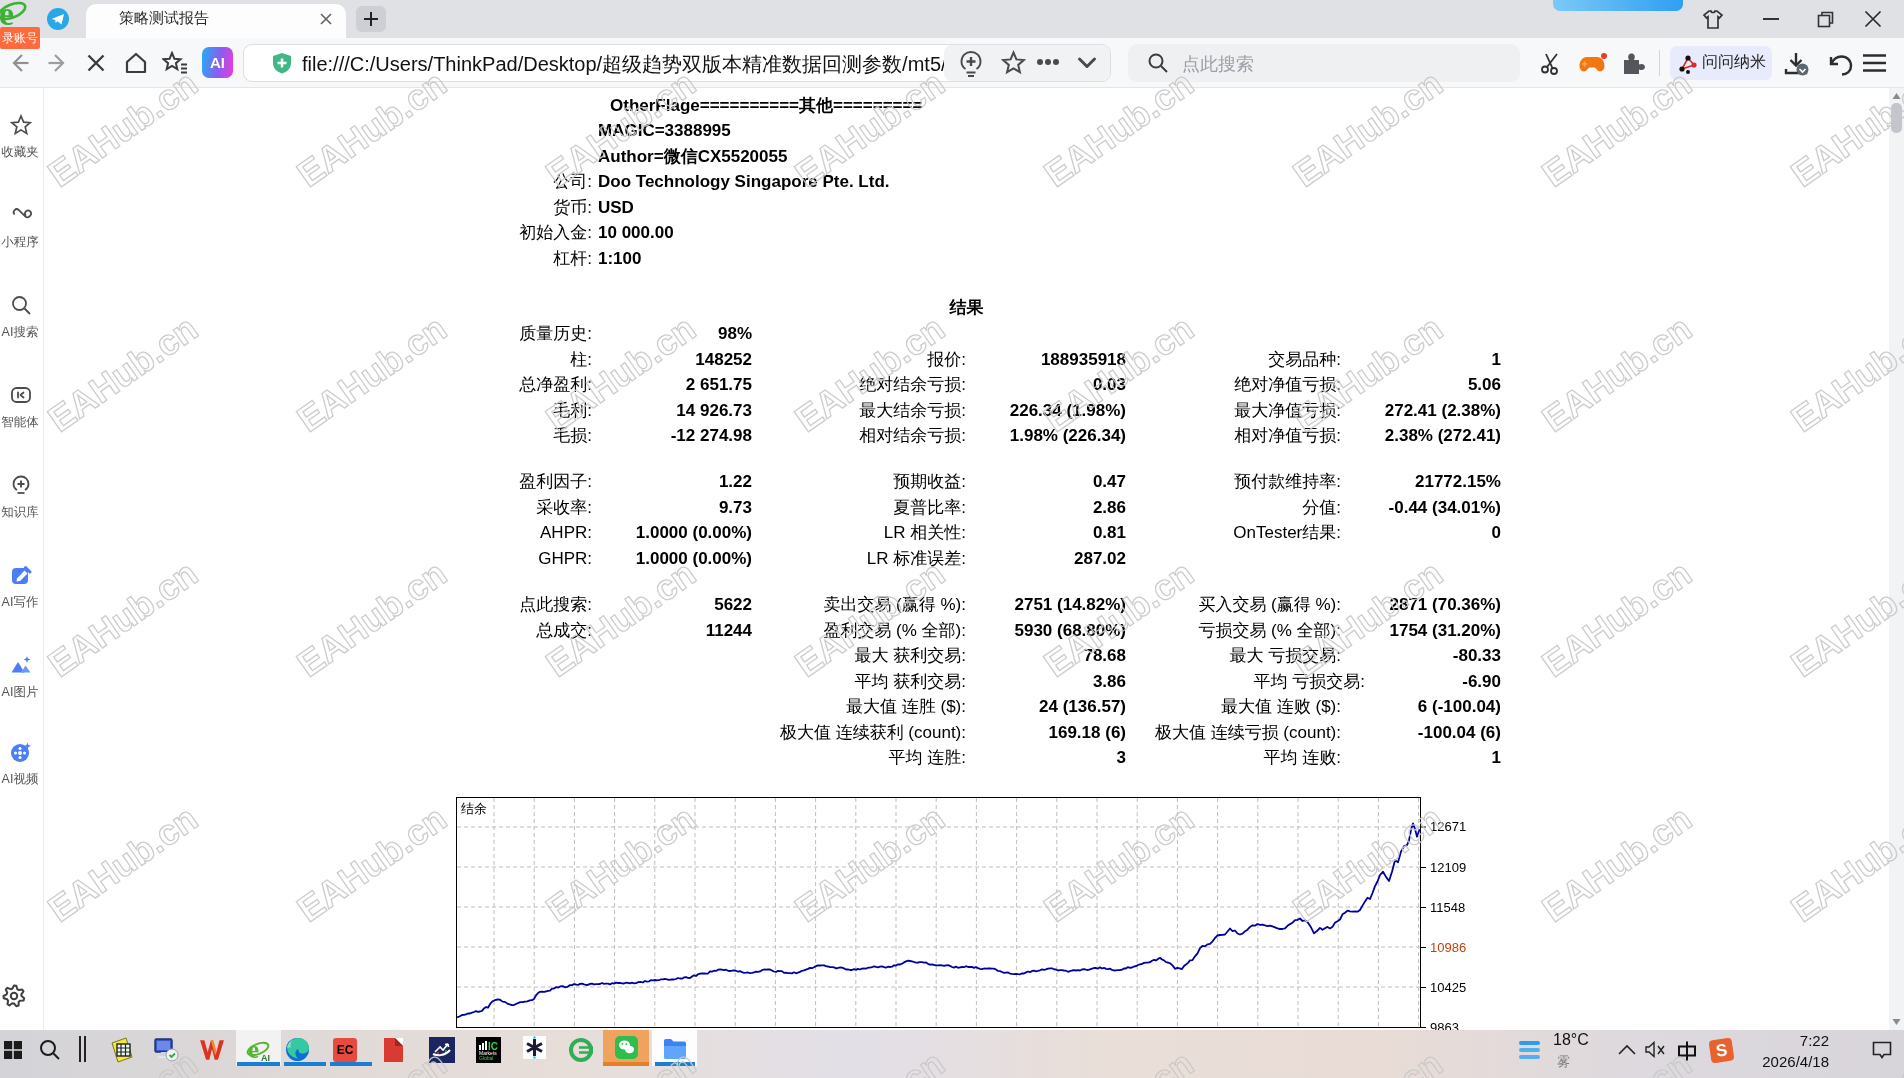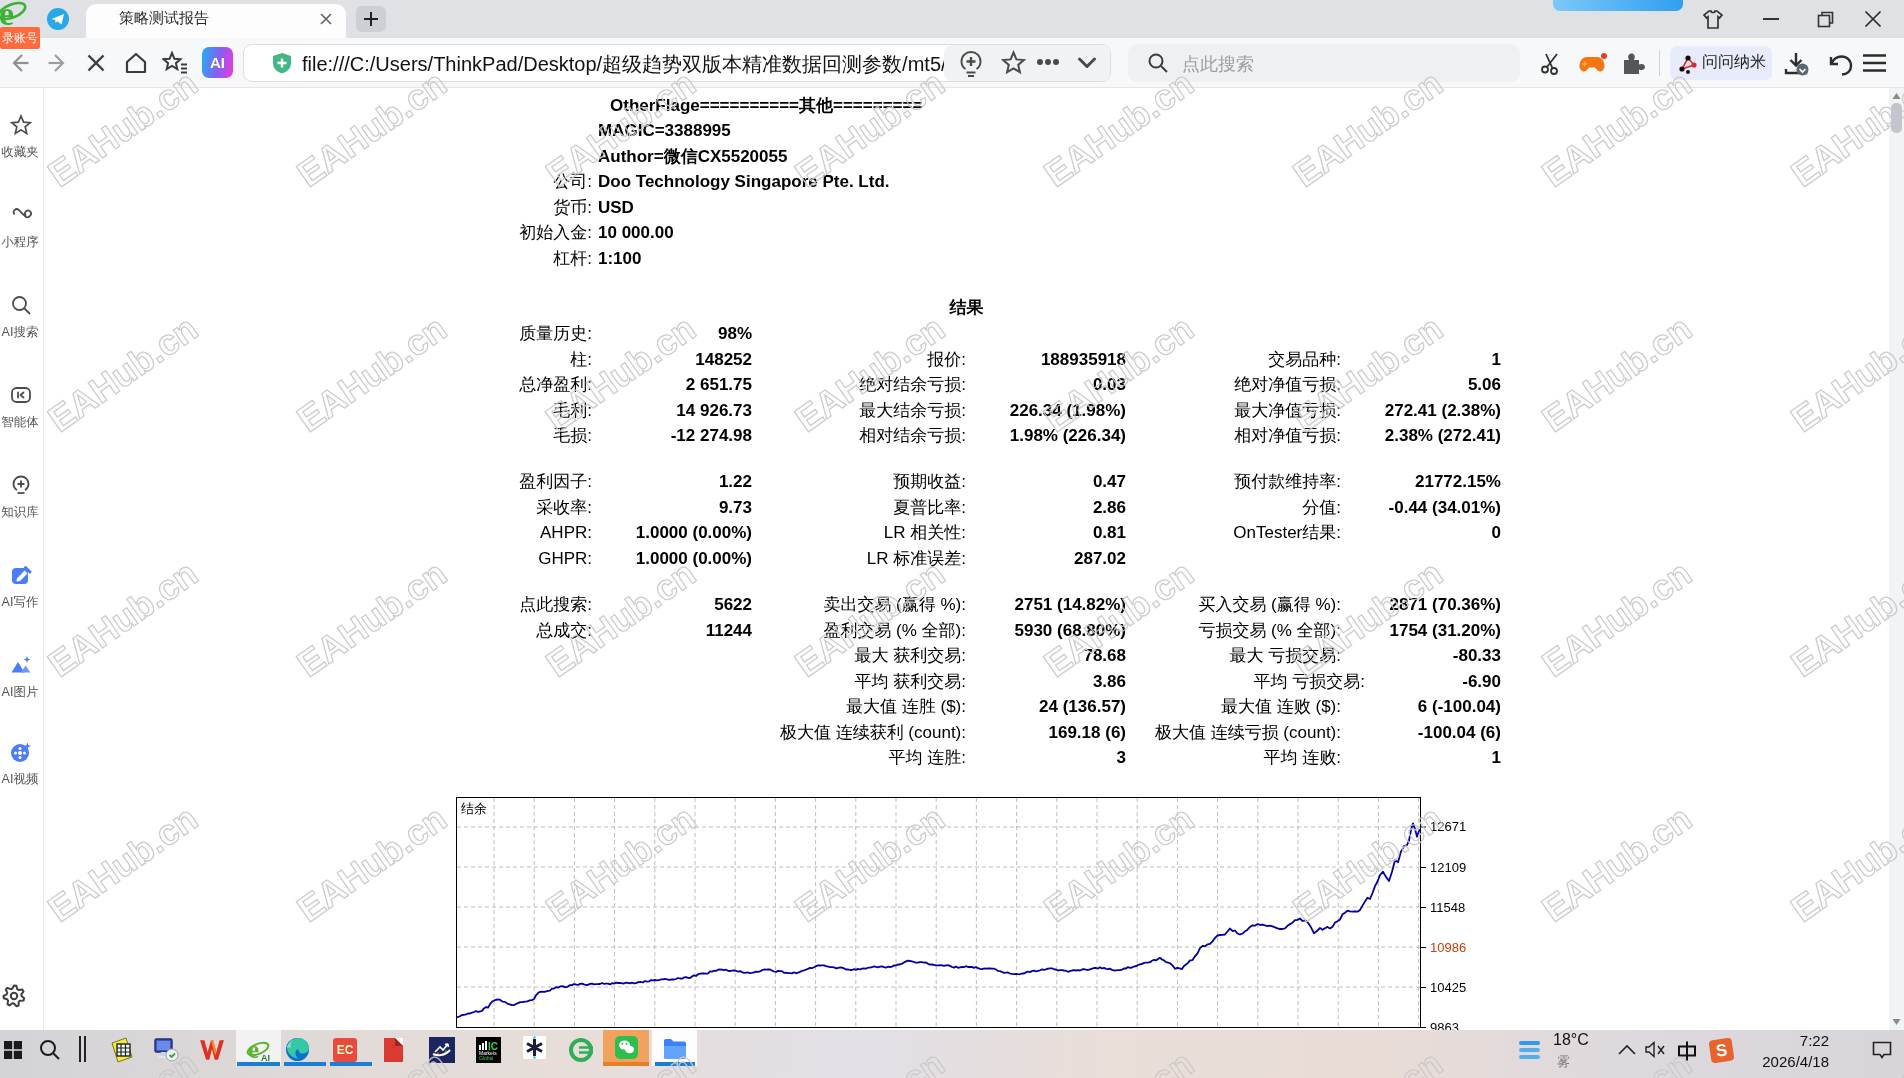--- a/index.html
+++ b/index.html
@@ -413,21 +413,21 @@
     <ellipse cx="12" cy="12" rx="11" ry="5" fill="none" stroke="#58b531" stroke-width="2" transform="rotate(-22 12 12)"></ellipse>
     <text x="15" y="24" font-size="9" font-weight="bold" fill="#2e7d32">AI</text>
   </svg>
 <div class="ul" style="left:237px;width:43px"></div>
 <svg class="abs" style="left:285px;top:1037px" width="25" height="25" viewBox="0 0 25 25">
     <circle cx="12.5" cy="12.5" r="11.5" fill="#0d6fd1"></circle>
     <path d="M2 10.5 C3.5 4.5 8.5 1 13.5 1 C19.5 1 24 5.5 24 10.5 C24 14.5 21 16.5 17.5 16.5 C14.5 16.5 13 14.5 13.5 12 C10 12.5 9 17.5 13 21.5 C6.5 20.5 2 16 2 10.5 Z" fill="#35c8a4"></path>
     <path d="M2 10.5 C2.8 7 5 4 8 2.5 C5.5 5 5 8 6 10.5 Z" fill="#7ee3c3"></path>
   </svg>
 <div class="ul" style="left:284px;width:42px"></div>
-<div class="abs" style="left:333px;top:1038px;width:24px;height:24px;background:#e84a3f;border-radius:3px;color:#fef9c3;font-size:12px;font-weight:bold;text-align:center;line-height:24px">EC</div>
+<div class="abs" style="left:333px;top:1038px;width:24px;height:24px;background:#e84a3f;border-radius:3px;color:#000000;font-size:12px;font-weight:bold;text-align:center;line-height:24px">EC</div>
 <div class="ul" style="left:330px;width:42px"></div>
 <svg class="abs" style="left:381px;top:1037px" width="25" height="26" viewBox="0 0 25 26">
     <path d="M3 1 L22 1 L22 25 L3 25 Z" fill="#fff"></path>
     <path d="M3 1 L14 1 L22 9 L22 25 L3 25 Z" fill="#d93a32"></path>
     <path d="M14 1 L22 9 L14 9 Z" fill="#a02520"></path>
   </svg>
 <svg class="abs" style="left:429px;top:1037px" width="26" height="26" viewBox="0 0 26 26">
     <rect x="0" y="0" width="26" height="26" fill="#1b2660"></rect>
     <path d="M4 17 C8 19 16 19 21 13" fill="none" stroke="#fff" stroke-width="2"></path>
     <path d="M6 15 L11 10 L14 13 L19 7" fill="none" stroke="#fff" stroke-width="1.6"></path>

